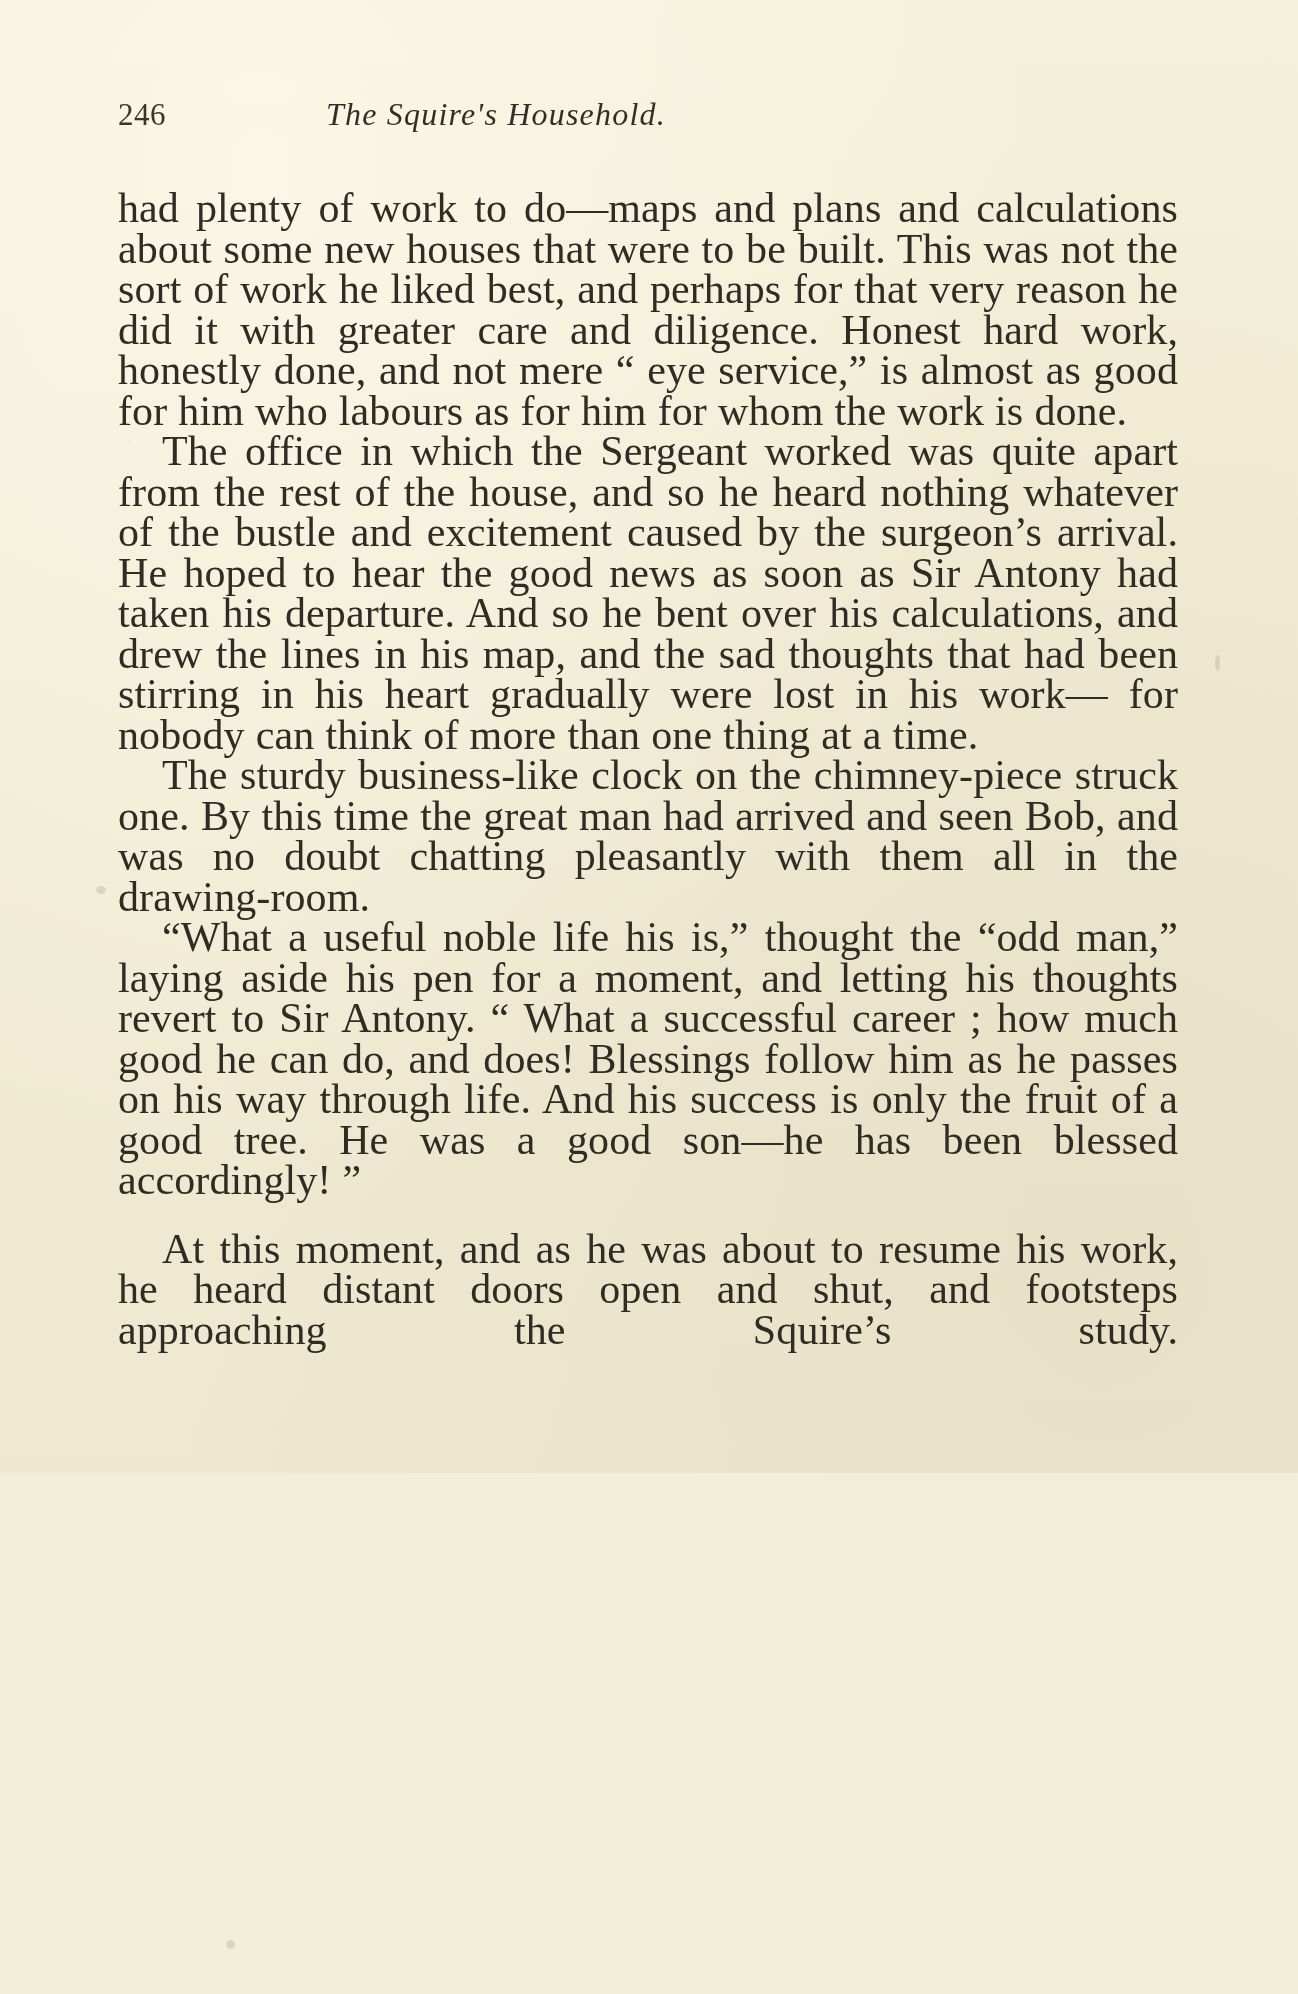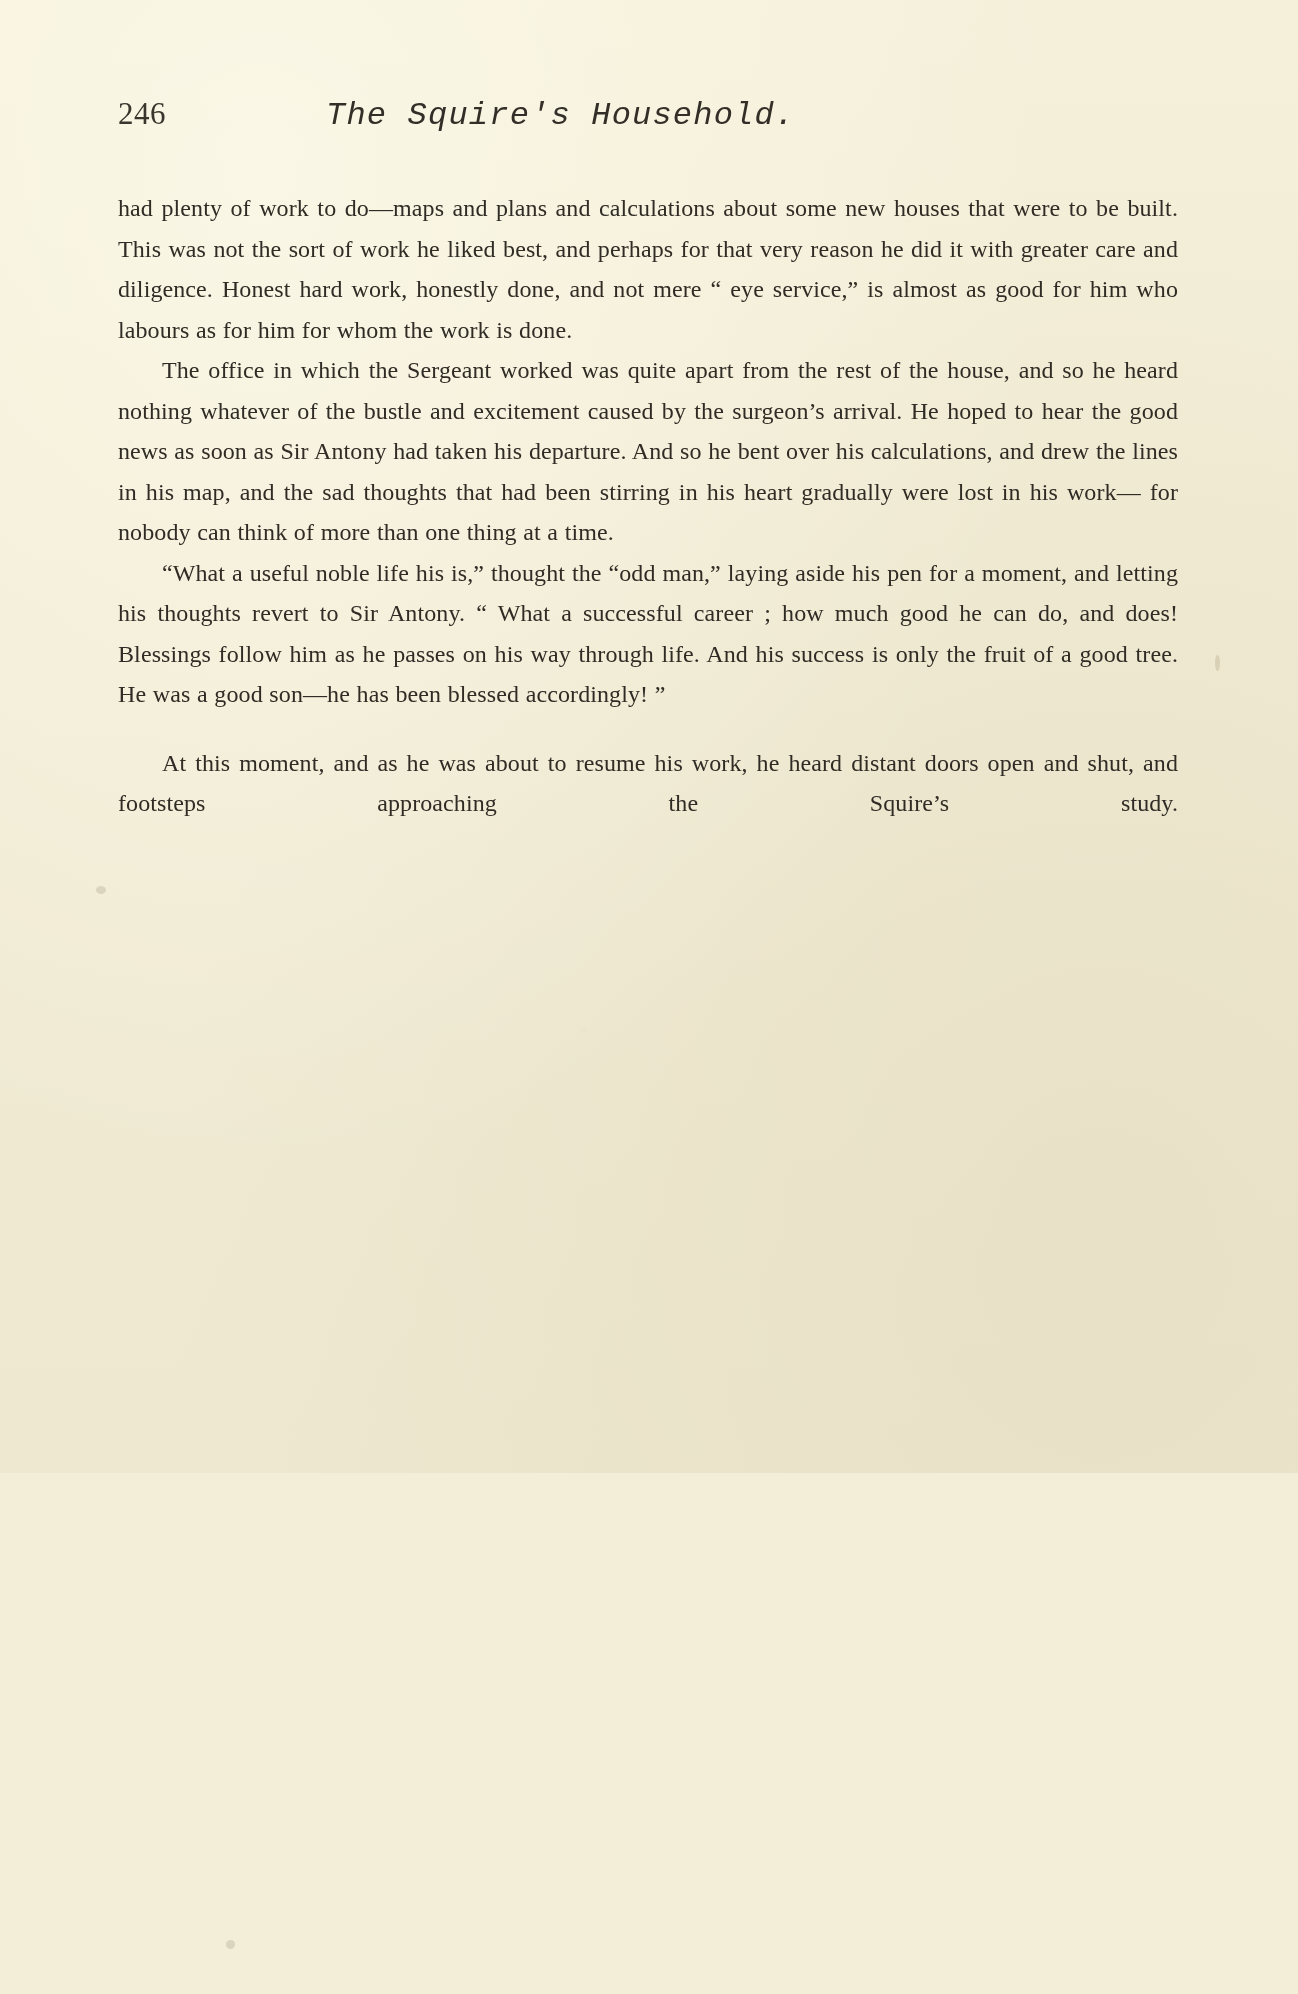--- a/index.html
+++ b/index.html
@@ -54,25 +54,24 @@
     flex: 0 0 128px;
   }
   .running-title {
     flex: 1;
     text-align: left;
     font-style: italic;
     font-size: 32px;
     letter-spacing: 1.2px;
     color: #332f28;
     padding-left: 80px;
-    font-family: Liberation Mono, monospace;
   }
   .body-text p {
     margin: 0;
-    font-size: 24px;
+    font-size: 42px;
     line-height: 40.5px;
     text-align: justify;
     text-indent: 0;
     color: #302c25;
     letter-spacing: 0.1px;
     word-spacing: 0.5px;
   }
   .body-text p.indent {
     text-indent: 44px;
   }
@@ -104,18 +103,19 @@
   <div class="content">
 
     <div class="header">
       <div class="folio">246</div>
       <div class="running-title">The Squire's Household.</div>
     </div>
 
     <div class="body-text">
       <p>had plenty of work to do—maps and plans and calculations about some new houses that were to be built.  This was not the sort of work he liked best, and perhaps for that very reason he did it with greater care and diligence.  Honest hard work, honestly done, and not mere “ eye service,” is almost as good for him who labours as for him for whom the work is done.</p>
       <p class="indent">The office in which the Sergeant worked was quite apart from the rest of the house, and so he heard nothing whatever of the bustle and excitement caused by the surgeon’s arrival.  He hoped to hear the good news as soon as Sir Antony had taken his departure. And so he bent over his calculations, and drew the lines in his map, and the sad thoughts that had been stirring in his heart gradually were lost in his work— for nobody can think of more than one thing at a time.</p>
+      <p class="indent">The sturdy business-like clock on the chimney-piece struck one.  By this time the great man had arrived and seen Bob, and was no doubt chatting pleasantly with them all in the drawing-room.</p>
       <p class="indent">“What a useful noble life his is,” thought the “odd man,” laying aside his pen for a moment, and letting his thoughts revert to Sir Antony.  “ What a successful career ; how much good he can do, and does! Blessings follow him as he passes on his way through life.  And his success is only the fruit of a good tree.  He was a good son—he has been blessed accordingly! ”</p>
       <p class="indent last">At this moment, and as he was about to resume his work, he heard distant doors open and shut, and footsteps approaching the Squire’s study.</p>
     </div>
 
   </div>
 </div>
 
 </body></html>

